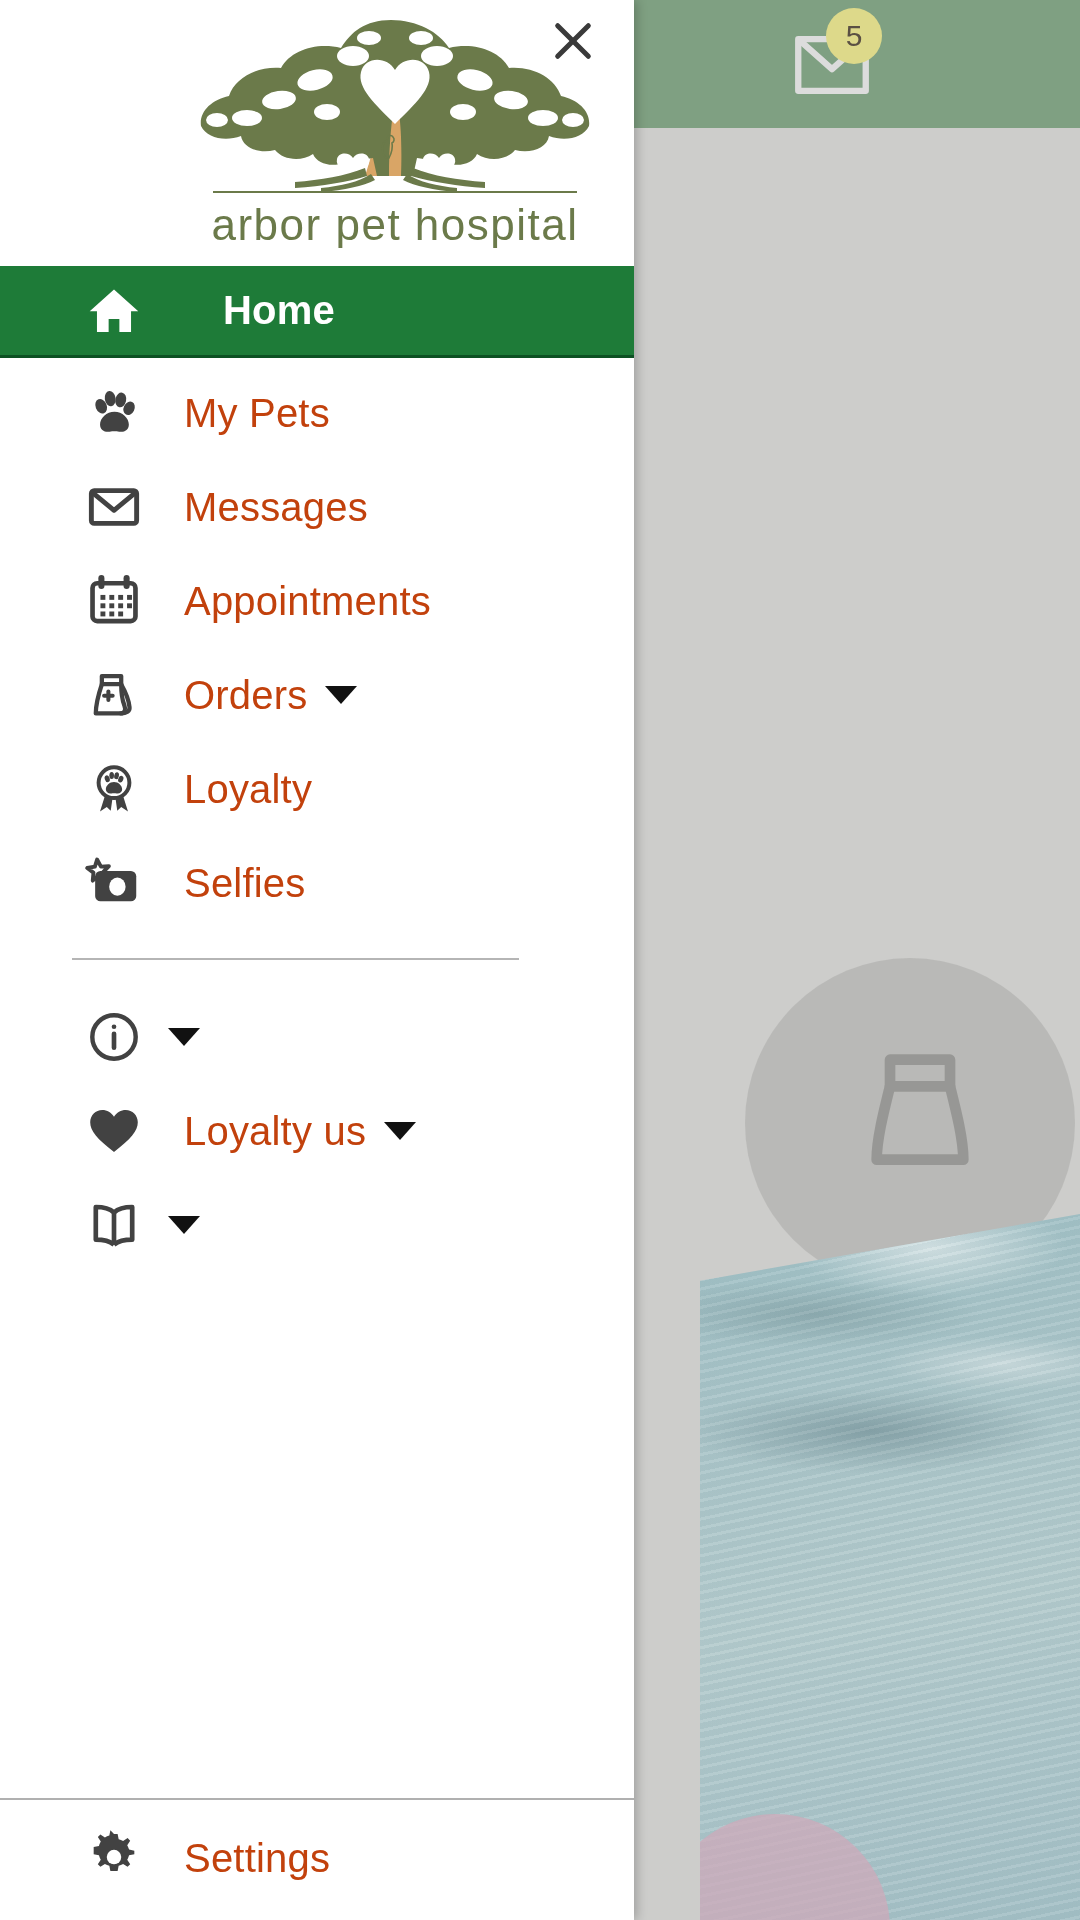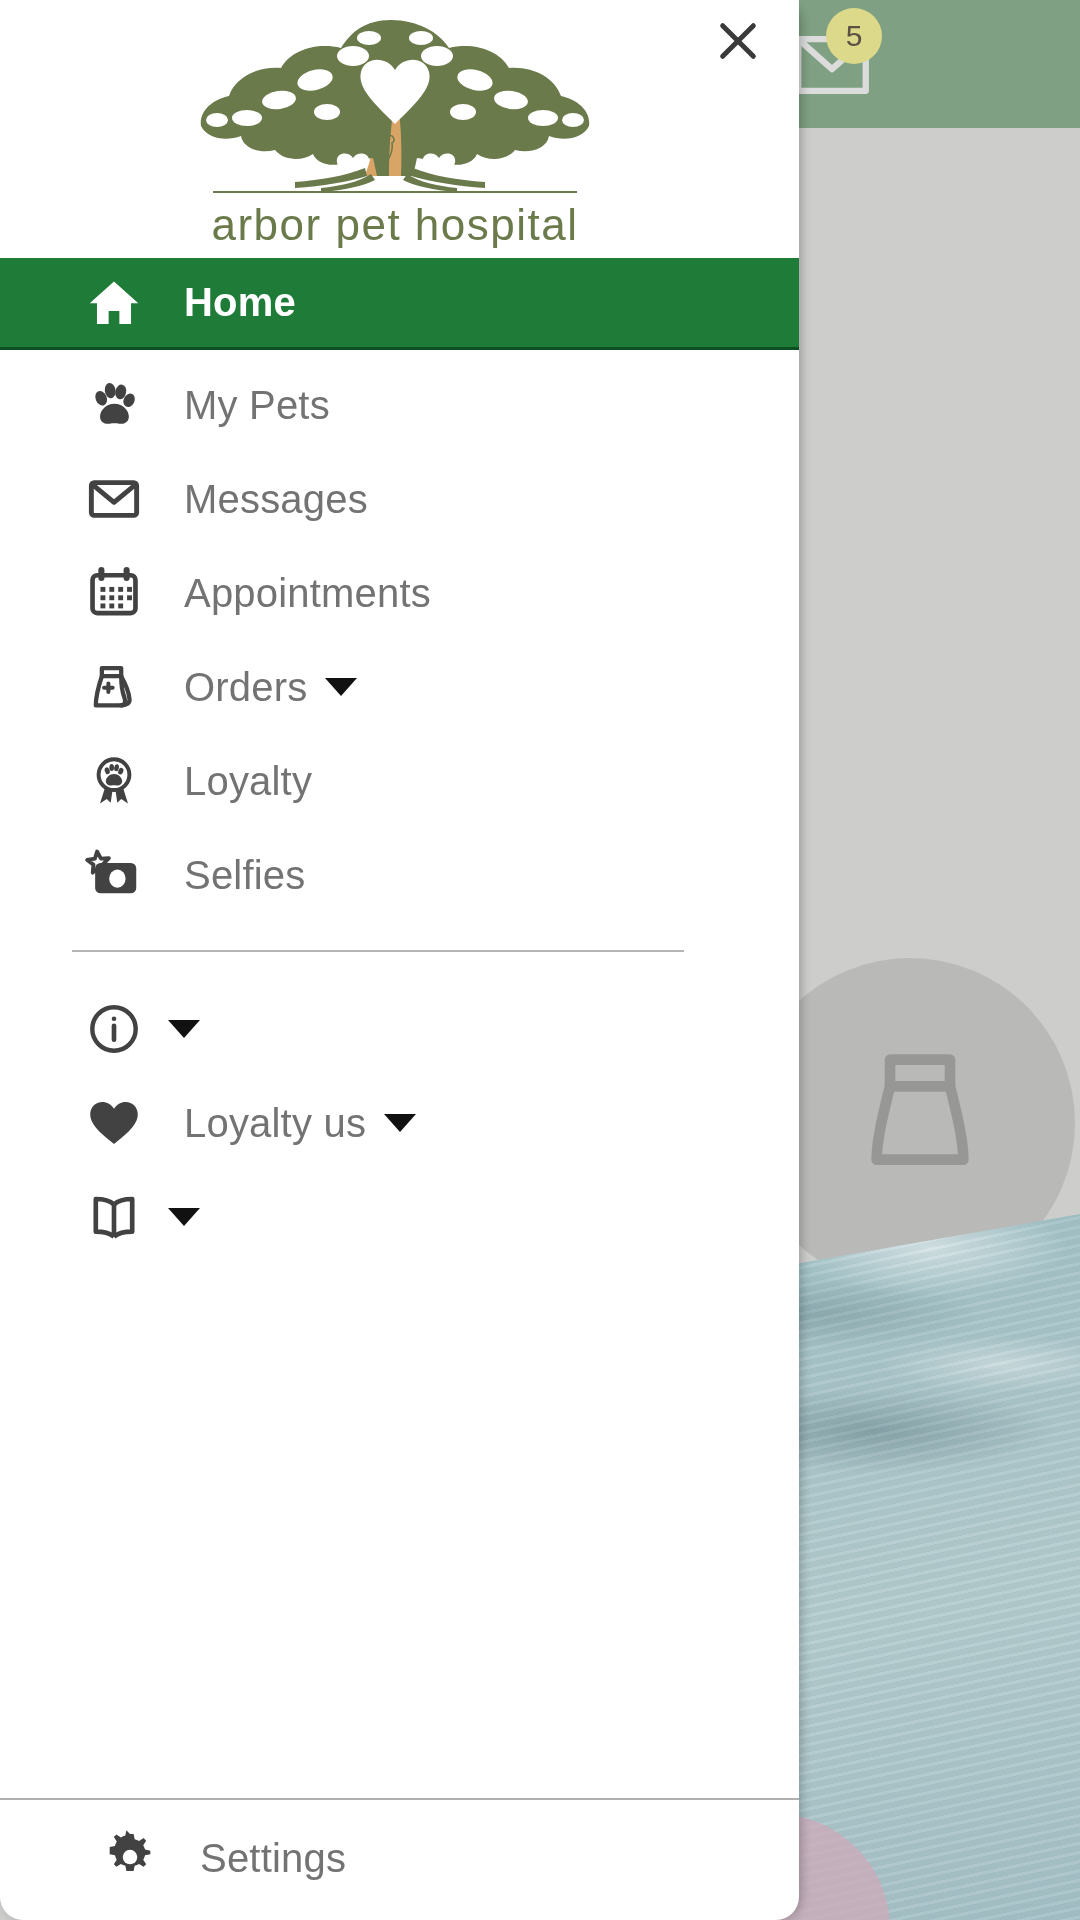--- a/index.html
+++ b/index.html
@@ -65,26 +65,25 @@
   }
   #bg-pink-circle {
     position:absolute; left:-40px; top:600px;
     width:230px; height:230px; border-radius:50%;
     background:rgba(206,170,186,0.75);
   }
 
   
   #drawer {
     position:absolute; left:0; top:0;
-    width:799px; height:1920px;
+    width:634px; height:1920px;
     background:#ffffff;
     display:flex; flex-direction:column;
     box-shadow:3px 0 10px rgba(0,0,0,0.22);
     z-index:5;
-    border-radius:23px;
   }
 
   
   #drawer-header {
     position:relative;
     height:257px;
     background:#ffffff;
     flex:0 0 257px;
   }
   #logo-wrap {
@@ -117,40 +116,41 @@
     flex:0 0 auto;
     width:72px;
     margin-left:78px;
     display:flex; align-items:center; justify-content:center;
     color:#424242;
   }
   .nav-item .nav-icon svg { display:block; }
   .nav-item .nav-label {
     margin-left:34px;
     font-size:40px;
-    color:#737373;
+    color:#c2410c;
     font-family:"Liberation Sans", sans-serif;
     white-space:nowrap;
     letter-spacing:0.2px;
   }
   .nav-caret {
     margin-left:18px;
     width:0; height:0;
     border-left:16px solid transparent;
     border-right:16px solid transparent;
     border-top:18px solid #111111;
   }
 
   
   #nav-item-home {
     height:92px;
     background:#1e7b38;
     border-bottom:3px solid #0d5123;
-    margin-top:0;
+    margin-top:8px;
     margin-bottom:8px;
+    gap:39px;
   }
   #nav-item-home .nav-icon { color:#ffffff; }
   #nav-item-home .nav-label {
     color:#ffffff;
     font-weight:bold;
   }
 
   
   #group-divider {
     height:2px;
@@ -158,21 +158,21 @@
     margin:28px 115px 30px 72px;
   }
 
   
   #drawer-footer {
     flex:0 0 auto;
     border-top:2px solid #b0b0b0;
     padding-top:4px;
     padding-bottom:8px;
   }
-  #drawer-footer .nav-item { height:108px;margin-left:16px; }
+  #drawer-footer .nav-item { height:108px; }
 </style>
 </head>
 <body>
 
 <div id="app-background">
   <div id="bg-content">
     <div id="bg-watermark-circle"></div>
     <div id="bg-bag-icon">
       <svg viewBox="0 0 48 48" fill="none" stroke="#7d7d7b" stroke-width="3.2" stroke-linejoin="round">
         <path d="M15 8 L33 8 L33 16 L15 16 Z"></path>

